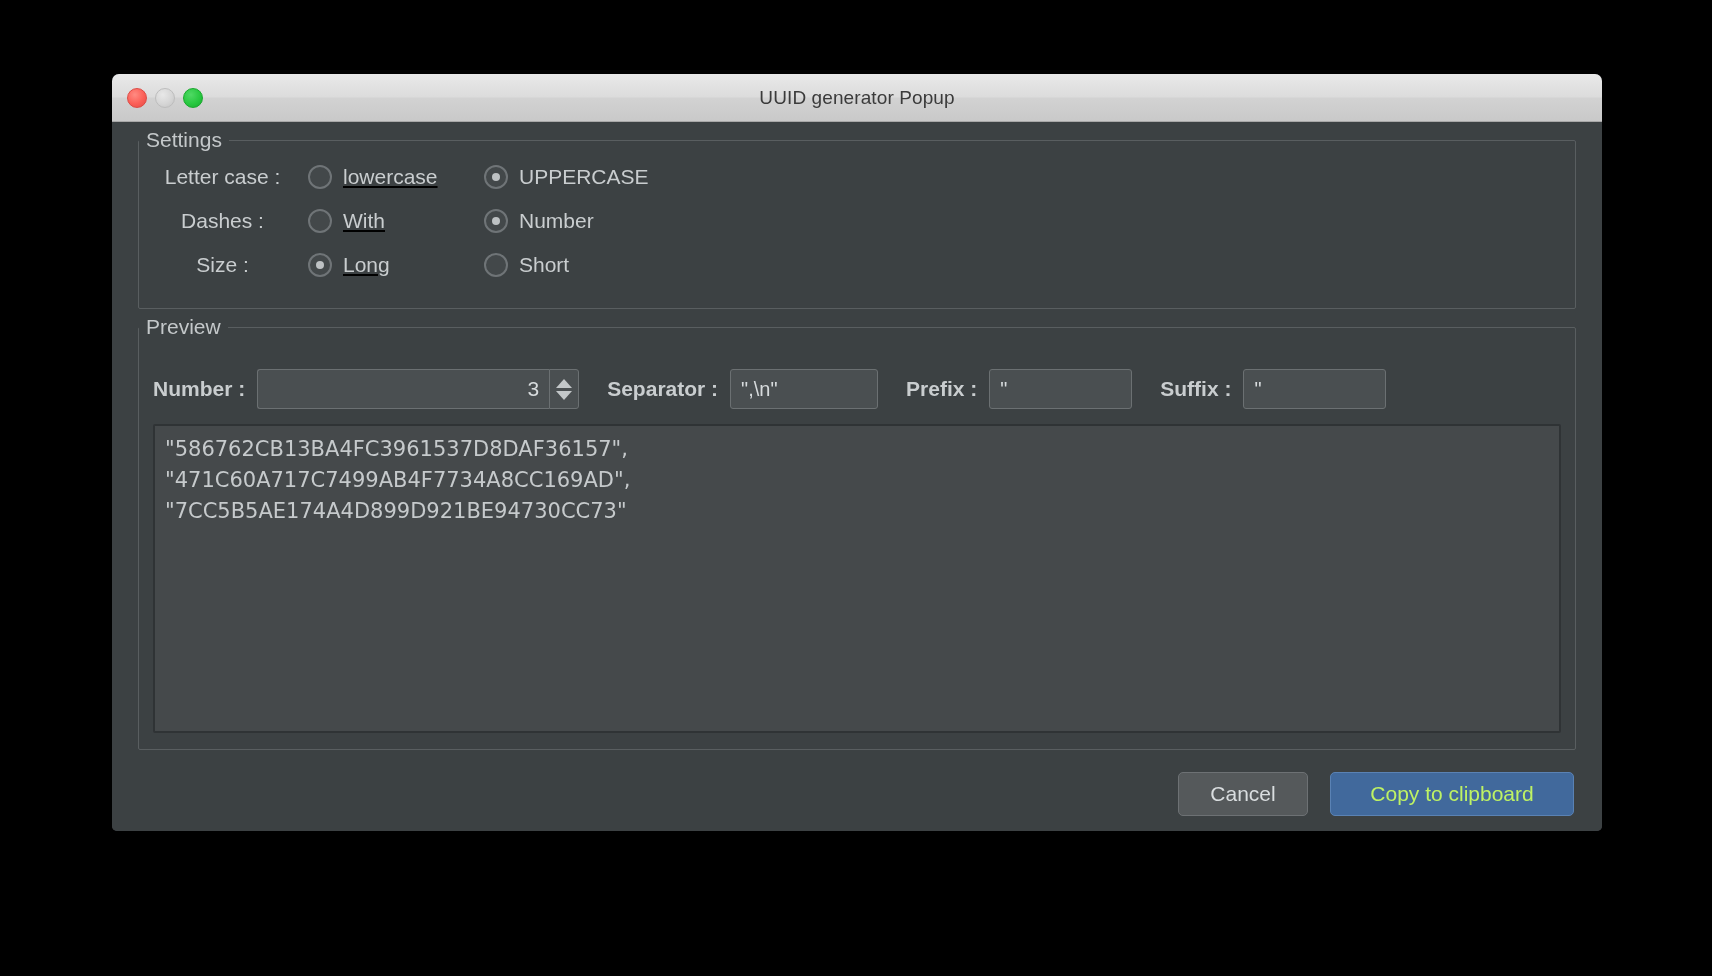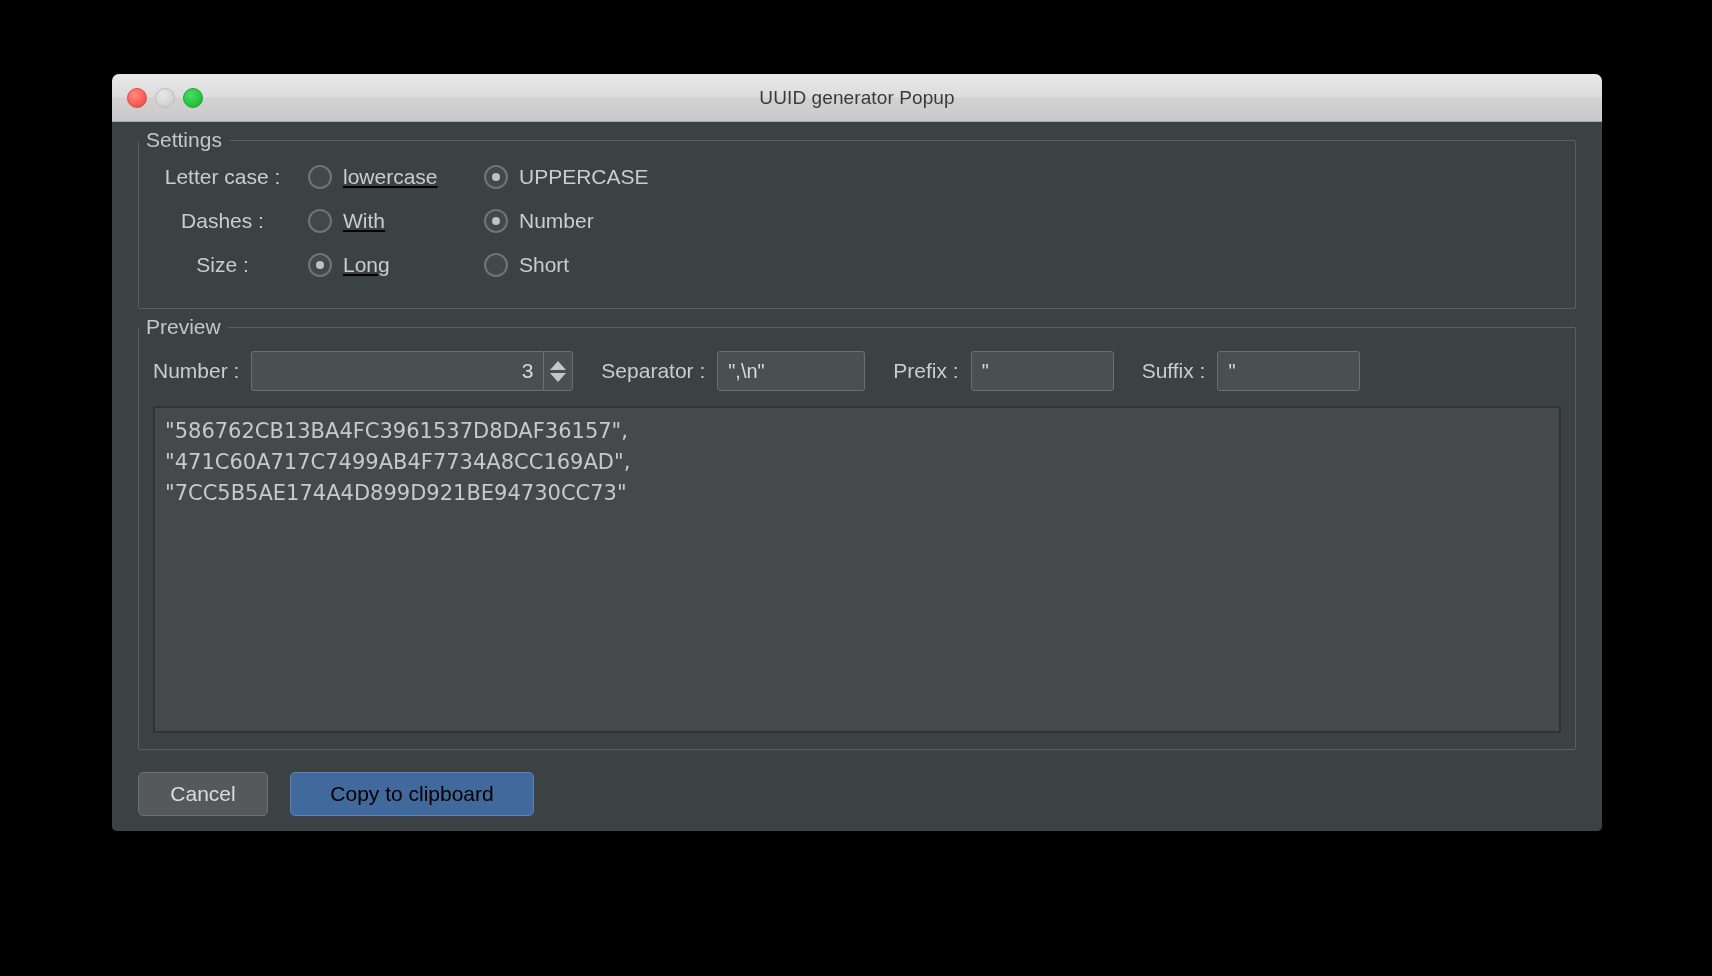--- a/index.html
+++ b/index.html
@@ -112,21 +112,21 @@
     font-size: 21px;
     color: #c4c8ca;
     white-space: nowrap;
   }
 
   .settings-box { height: 169px; padding-top: 14px; }
   .preview-box {
     flex: 1 1 auto;
     display: flex;
     flex-direction: column;
-    padding-top: 20px;
+    padding-top: 38px;
     margin-bottom: 7px;
   }
 
   
   .setting-row {
     display: flex;
     align-items: center;
     height: 44px;
   }
   .setting-label {
@@ -179,20 +179,21 @@
   .preview-controls {
     display: flex;
     align-items: center;
     height: 46px;
     margin-bottom: 12px;
   }
   .field-label {
     font-size: 21px;
     color: #c9cdcf;
     white-space: nowrap;
+    font-weight: bold;
   }
 
   .spinner-wrap {
     display: flex;
     align-items: stretch;
     margin-left: 12px;
     height: 40px;
     width: 322px;
   }
   .number-input {
@@ -265,21 +266,21 @@
     outline: none;
     resize: none;
   }
 
   
   .footer {
     flex: 0 0 auto;
     height: 74px;
     display: flex;
     align-items: center;
-    justify-content: flex-start;
+    justify-content: flex-end;
     gap: 22px;
     padding-right: 2px;
     box-sizing: border-box;
   }
 
   .btn {
     font-size: 21px;
     font-family: "Liberation Sans", sans-serif;
     border-radius: 5px;
     height: 44px;
@@ -290,21 +291,21 @@
   }
   .btn-cancel {
     background: #55595b;
     border: 1px solid #6d7174;
     color: #d9dddf;
     min-width: 130px;
   }
   .btn-primary {
     background: #41699c;
     border: 1px solid #5a82b4;
-    color: #000000;
+    color: #bef264;
     min-width: 244px;
   }
 </style>
 </head>
 <body>
 
 <div id="screen">
 
   <div class="window">
 

